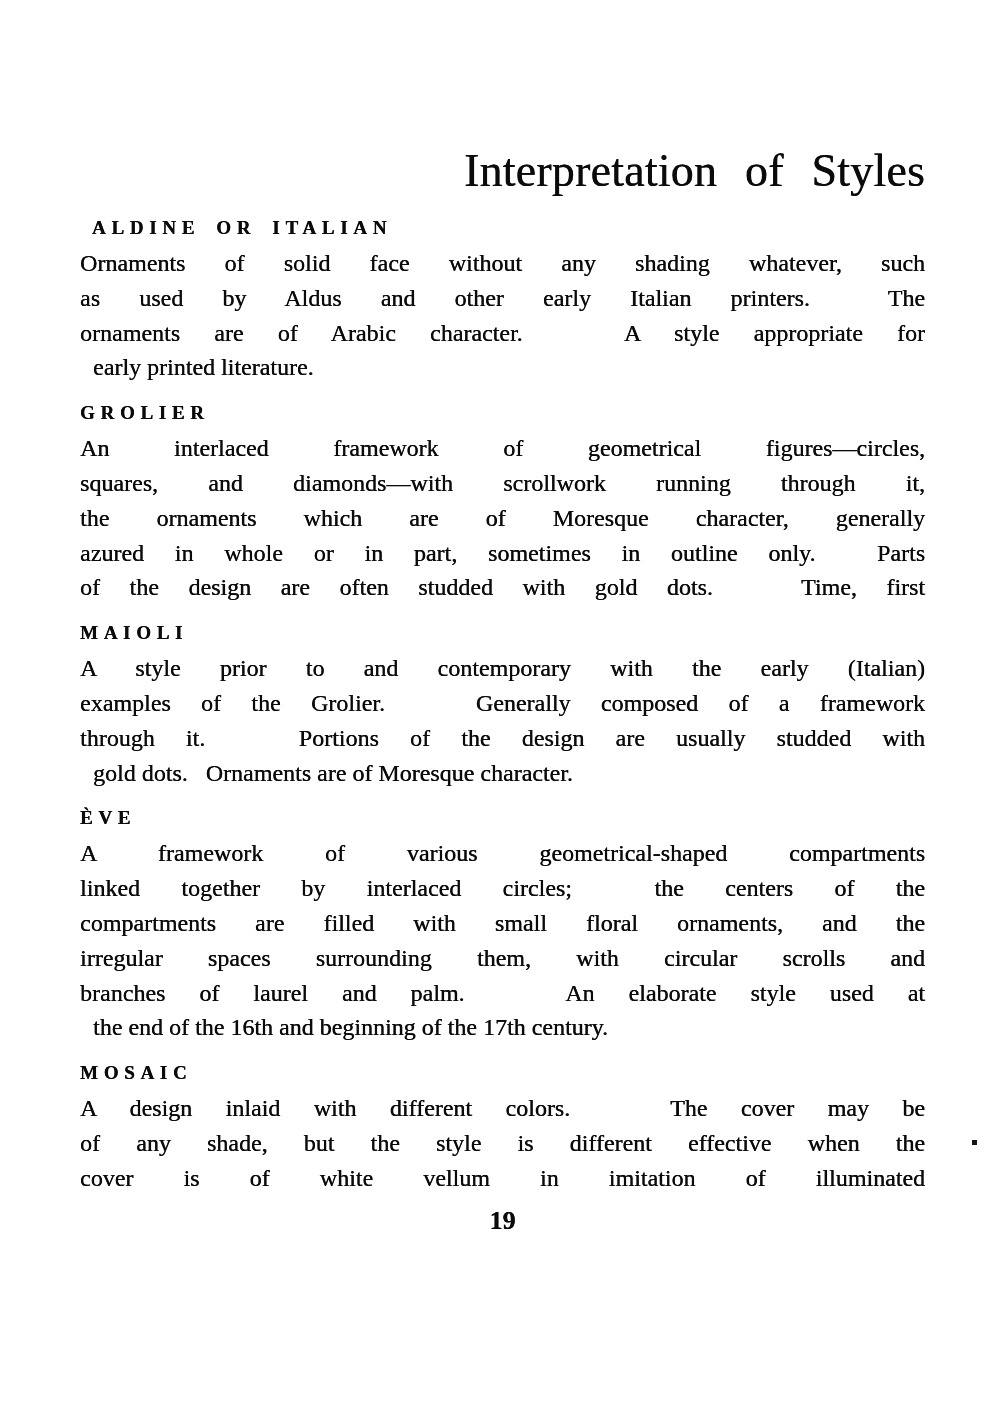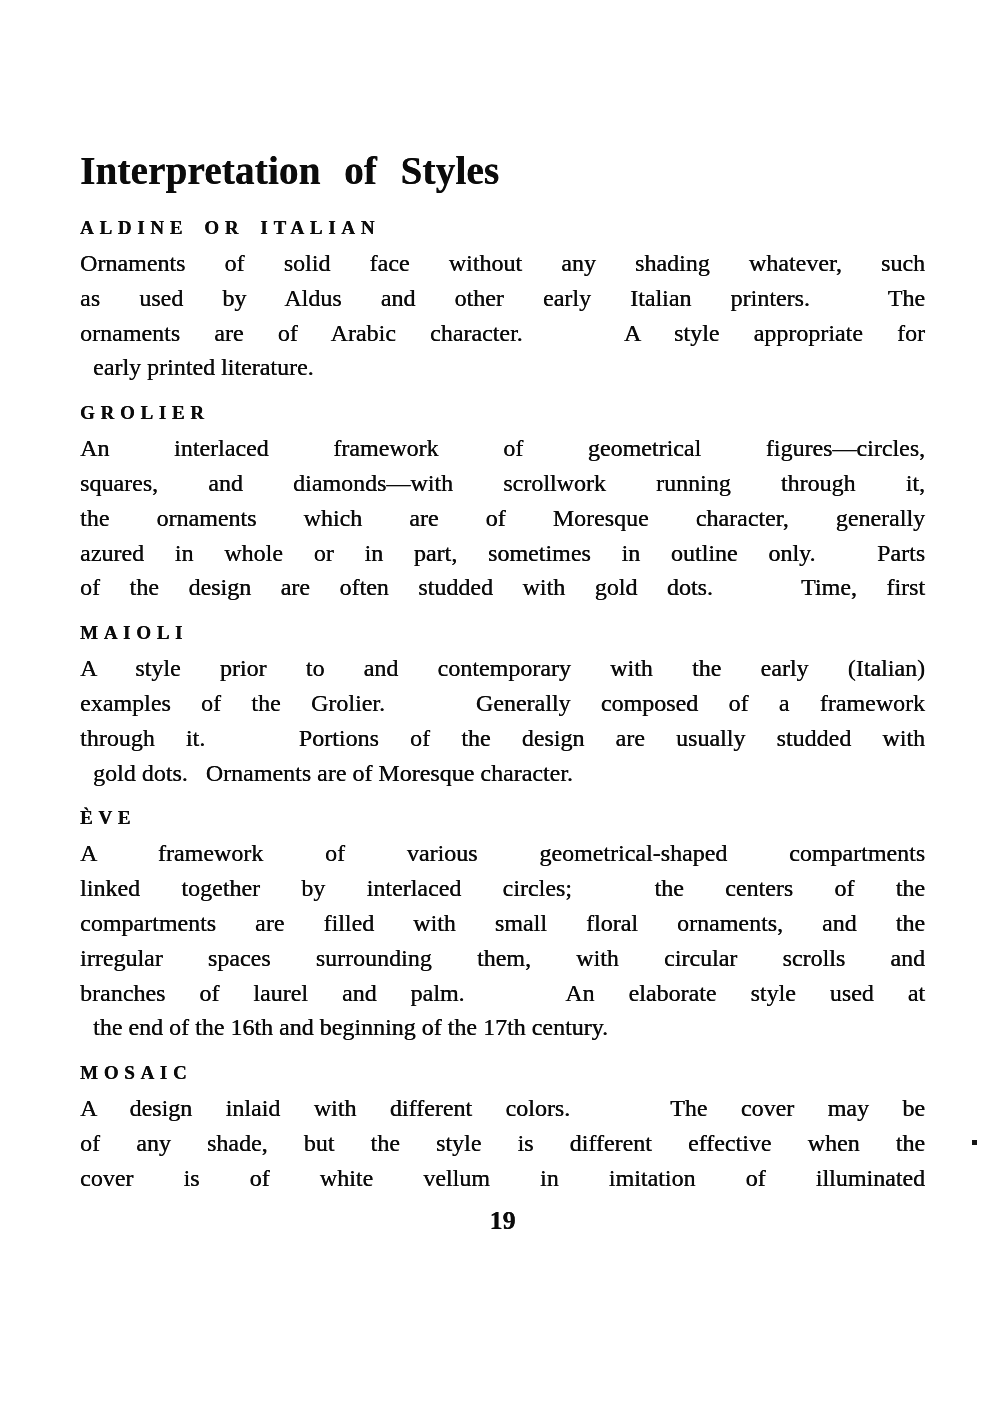--- a/index.html
+++ b/index.html
@@ -11,40 +11,40 @@
     background: #ffffff;
     color: #0b0b0b;
     overflow: hidden;
   }
 
   .content { padding: 150px 75px 0 80px; }
 
   .title {
     margin: 0 0 24px 0;
     font-family: "Liberation Serif", serif;
-    font-weight: bold;
-    font-size: 39px;
+    font-weight: normal;
+    font-size: 46px;
     line-height: 42px;
-    text-align: left;
+    text-align: right;
     word-spacing: 0.35em;
     letter-spacing: 0.2px;
     text-shadow: 0.4px 0 0 currentColor;
   }
 
   .section-heading {
     margin: 16px 0 6px 0;
     font-family: "Liberation Serif", serif;
     font-weight: bold;
     font-size: 19px;
     line-height: 24px;
     letter-spacing: 0.30em;
     word-spacing: 0.30em;
     text-shadow: 0.3px 0 0 currentColor;
   }
-  #sections section:first-child .section-heading { margin-top: 0; }
+  #sections section:first-child .section-heading { margin-top: 0; margin-left: 12px; }
 
   .para { margin: 0; }
 
   .para-line {
     font-family: "Liberation Serif", serif;
     font-size: 24px;
     line-height: 34.8px;
     text-align: justify;
     text-align-last: justify;
     text-shadow: 0.35px 0 0 currentColor;

